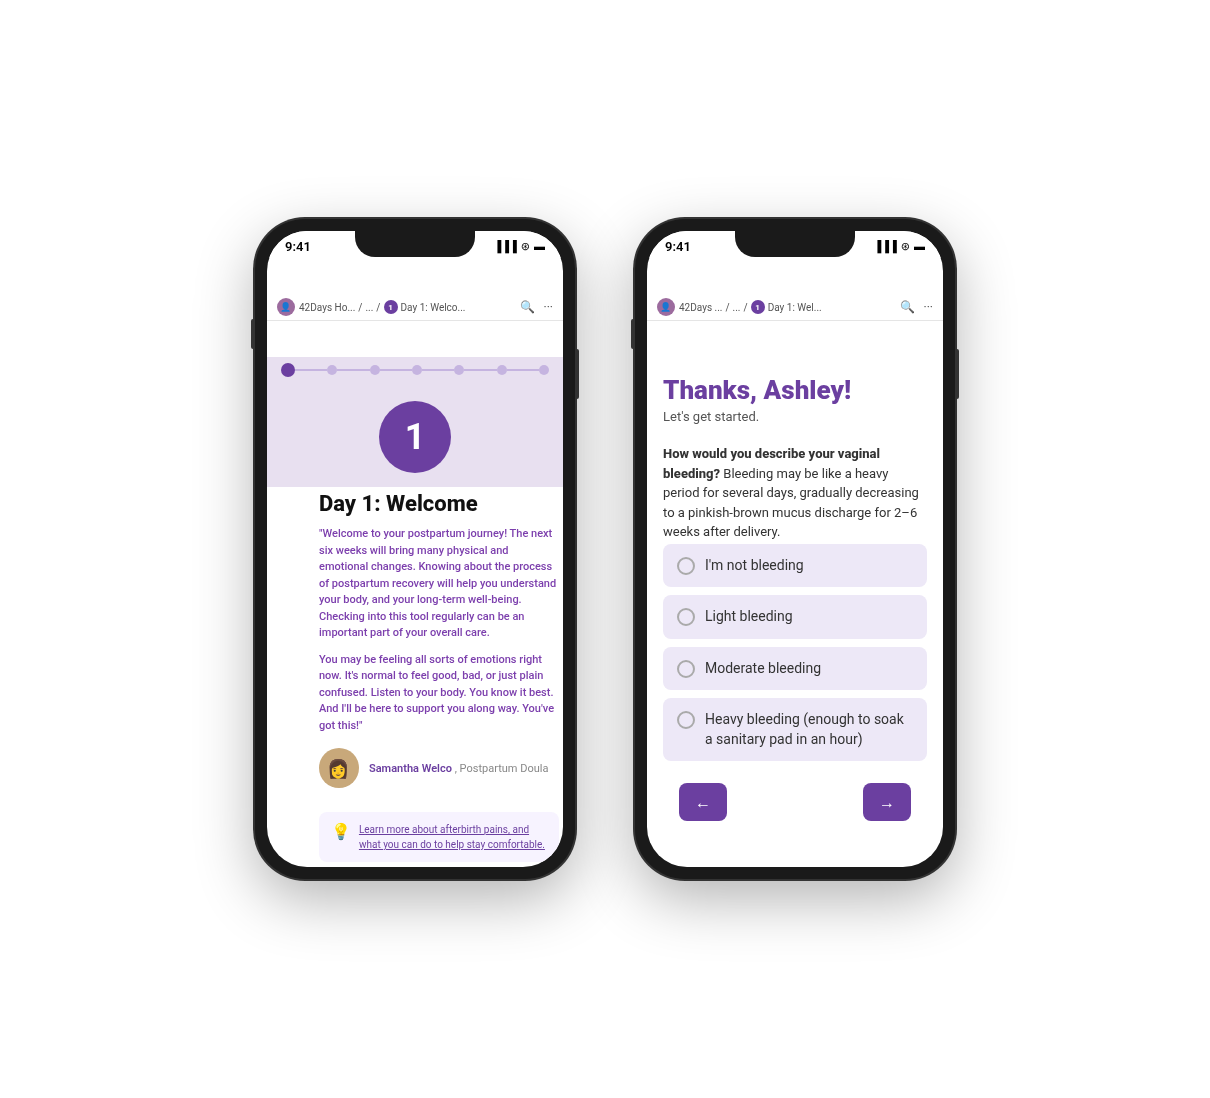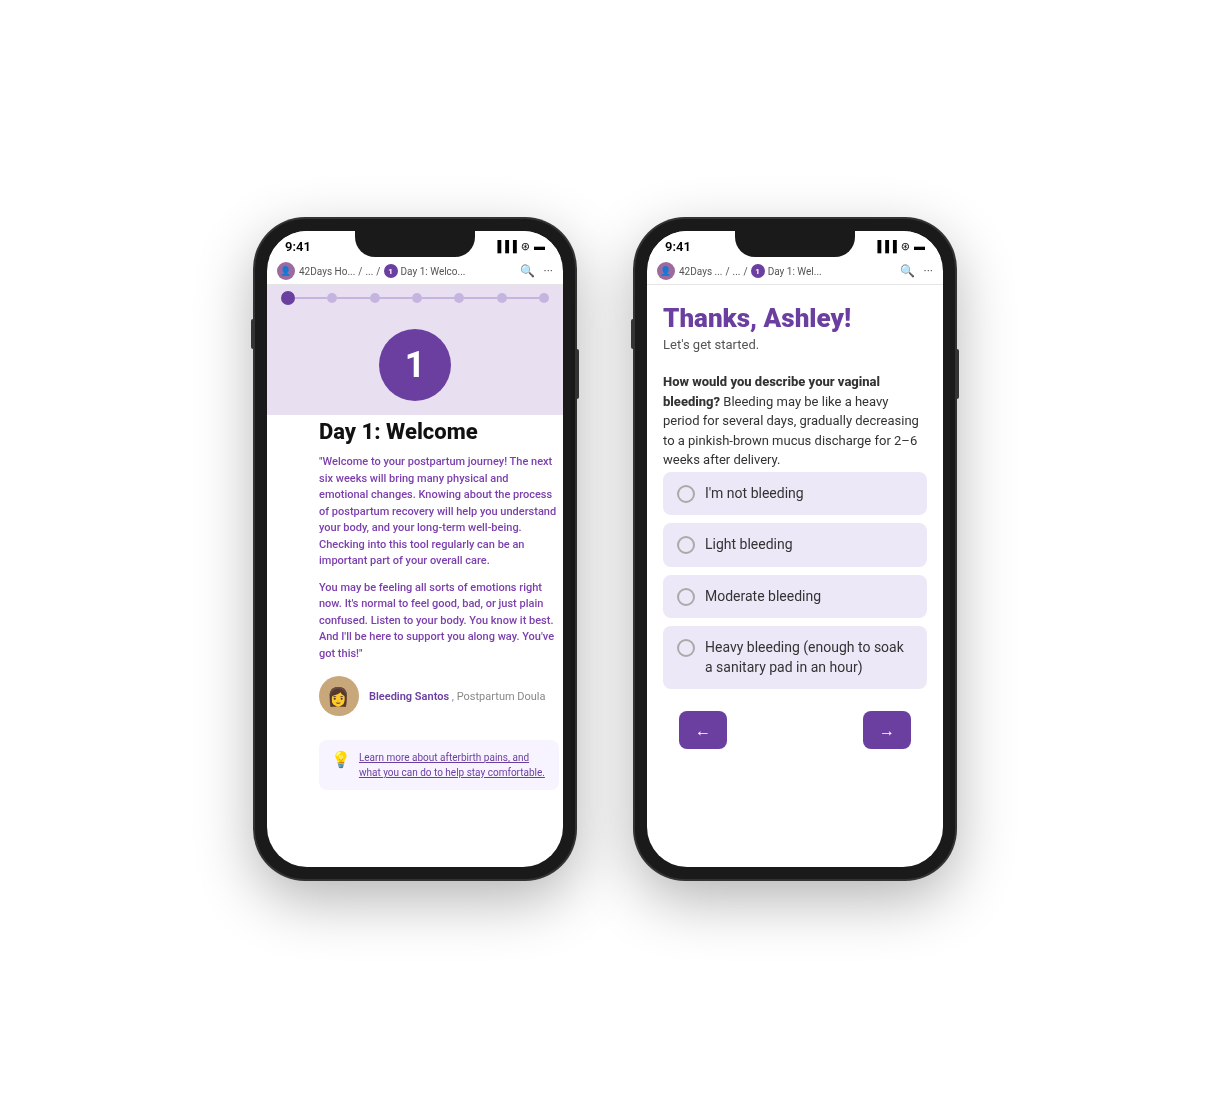--- a/index.html
+++ b/index.html
@@ -33,20 +33,21 @@
     }
 
     .phone-inner {
       width: 100%;
       height: 100%;
       background: #fff;
       border-radius: 40px;
       overflow: hidden;
       display: flex;
       flex-direction: column;
+      gap: 36px;
     }
 
     
     .notch-bar {
       background: #fff;
       display: flex;
       justify-content: space-between;
       align-items: center;
       padding: 8px 18px 4px;
       position: relative;
@@ -454,21 +455,21 @@
         </div>
 
         <div class="main-content">
           <div class="day-title">Day 1: Welcome</div>
           <div class="quote-text">"Welcome to your postpartum journey! The next six weeks will bring many physical and emotional changes. Knowing about the process of postpartum recovery will help you understand your body, and your long-term well-being. Checking into this tool regularly can be an important part of your overall care.</div>
           <div class="emotion-text">You may be feeling all sorts of emotions right now. It's normal to feel good, bad, or just plain confused. Listen to your body. You know it best. And I'll be here to support you along way. You've got this!"</div>
 
           <div class="doula-section">
             <div class="doula-avatar">👩</div>
             <div class="doula-name">
-              <span class="doula-name-main">Bleeding Santos</span>
+              <span class="doula-name-main">Samantha Welco</span>
               <span class="doula-role">, Postpartum Doula</span>
             </div>
           </div>
 
           <div class="tip-section">
             <span class="tip-icon">💡</span>
             <span class="tip-text tip-link">Learn more about afterbirth pains, and what you can do to help stay comfortable.</span>
           </div>
         </div>
       </div>

